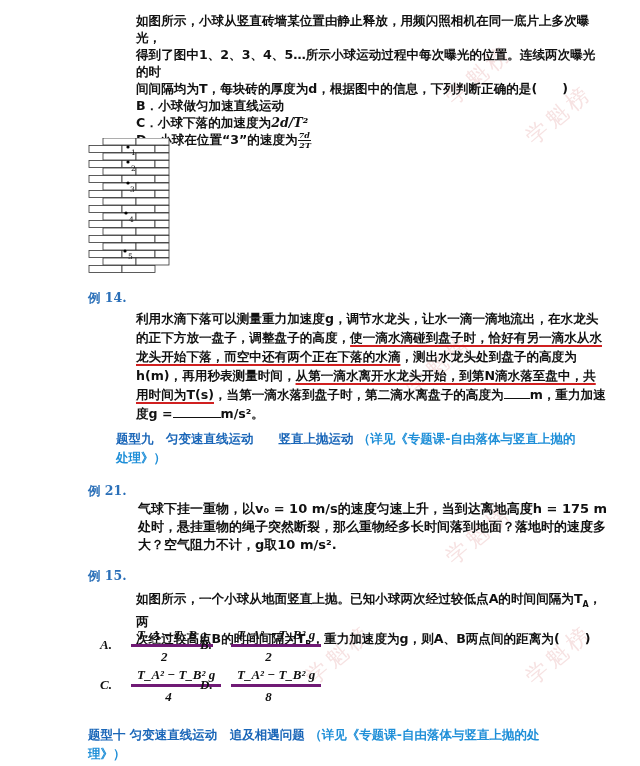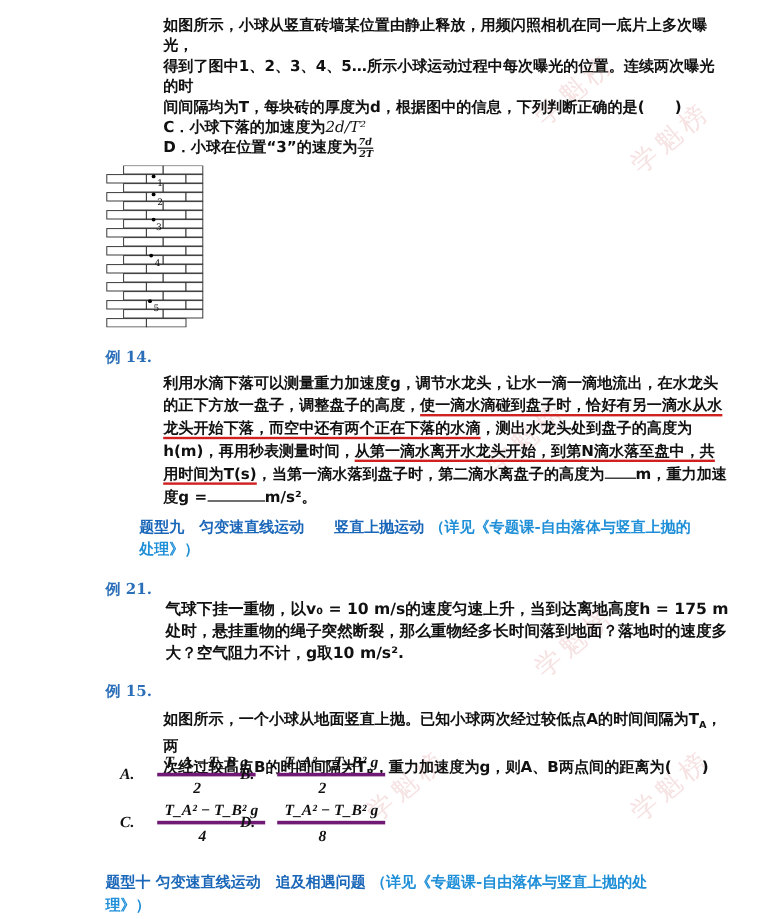--- a/index.html
+++ b/index.html
@@ -13,21 +13,21 @@
   .label { position: absolute; left: 88px; color: #2a6fb8; font-family: "DejaVu Serif", serif;
            font-weight: bold; font-size: 12.5px; }
   .heading { position: absolute; left: 88px; width: 470px; color: #1f8fd8;
              font-family: "DejaVu Serif", serif; font-weight: bold; font-size: 12.5px; line-height: 19px; }
   .heading .dark { color: #1a66b8; }
   .ul { text-decoration: underline; text-decoration-color: #d02020; text-decoration-thickness: 2px; text-underline-offset: 3px; }
   .frac { display: inline-block; vertical-align: middle; text-align: right; font-family: "DejaVu Serif", serif;
           font-style: italic; font-size: 8px; line-height: 9px; }
   .frac .num { display: block; border-bottom: 1px solid #111; padding: 0 1px; }
   .frac .den { display: block; }
-  .math { font-family: "DejaVu Serif", serif; font-style: italic; font-weight: normal; }
+  .math { font-family: "DejaVu Serif", serif; font-style: italic; font-weight: bold; }
   .blank { display: inline-block; border-bottom: 1px solid #111; height: 12px; vertical-align: baseline; }
   .opts { position: absolute; left: 100px; font-family: "Liberation Serif", serif; font-style: italic; font-weight: bold; font-size: 13px; }
   .opt { position: absolute; white-space: nowrap; }
   .opt .ltr { display: inline-block; width: 16px; }
   .opt .fr { display: inline-block; vertical-align: middle; text-align: center; }
   .opt .fr .n { display: block; border-bottom: 3px solid #701a75; padding: 0 6px 1px 6px; margin-left: 15px; }
   .opt .fr .d { display: block; padding-top: 2px; }
   sub, sup { font-size: 8px; }
 </style>
 </head>
@@ -37,20 +37,21 @@
 <div class="wm" style="left:520px;top:100px;">学魁榜</div>
 <div class="wm" style="left:400px;top:350px;">学魁榜</div>
 <div class="wm" style="left:440px;top:520px;">学魁榜</div>
 <div class="wm" style="left:300px;top:640px;">学魁榜</div>
 <div class="wm" style="left:520px;top:640px;">学魁榜</div>
 
 <div class="block q" style="top:12px;">
   <p>如图所示，小球从竖直砖墙某位置由静止释放，用频闪照相机在同一底片上多次曝光，</p>
   <p>得到了图中1、2、3、4、5…所示小球运动过程中每次曝光的位置。连续两次曝光的时</p>
   <p>间间隔均为T，每块砖的厚度为d，根据图中的信息，下列判断正确的是(　　)</p>
+  <p>B．小球做匀加速直线运动</p>
   <p>
     <span>C．小球下落的加速度为</span><span class="math">2d/T²</span>
   </p>
   <p>
     <span>D．小球在位置“3”的速度为</span><span class="frac"><span class="num">7d</span><span class="den">2T</span></span>
   </p>
 </div>
 
 <svg style="position:absolute;left:88px;top:138px;" width="82" height="135" viewBox="0 0 82 135">
   <g fill="#fff" stroke="#333" stroke-width="0.8">

